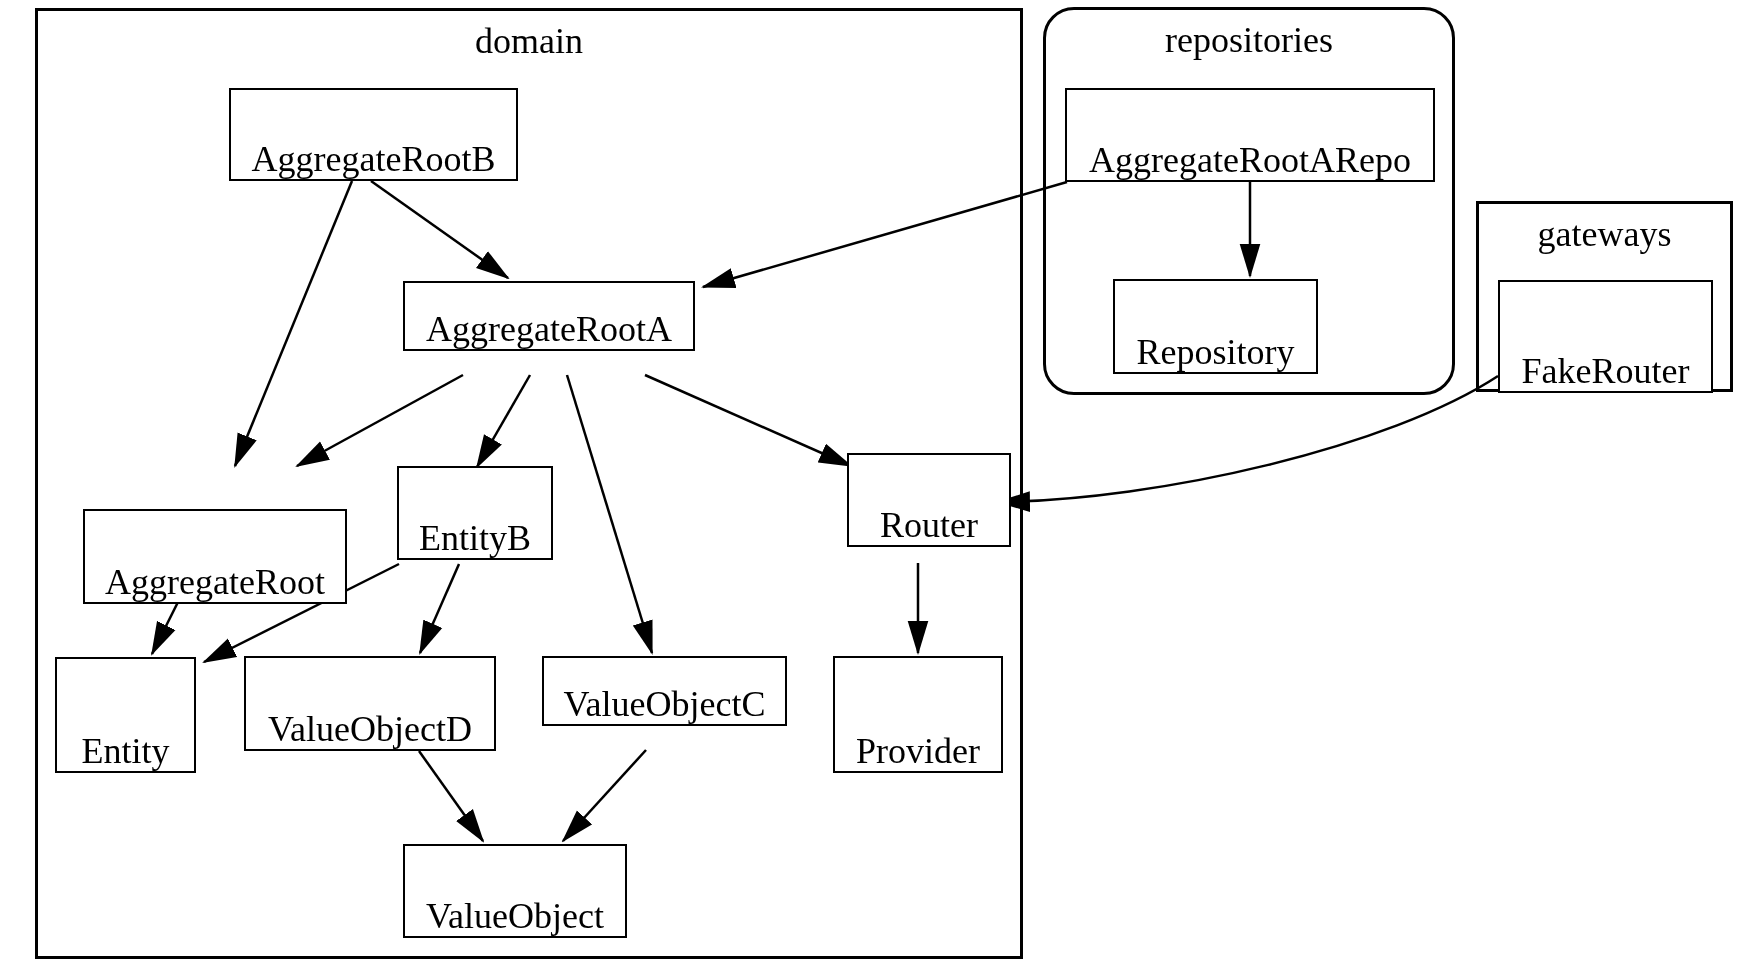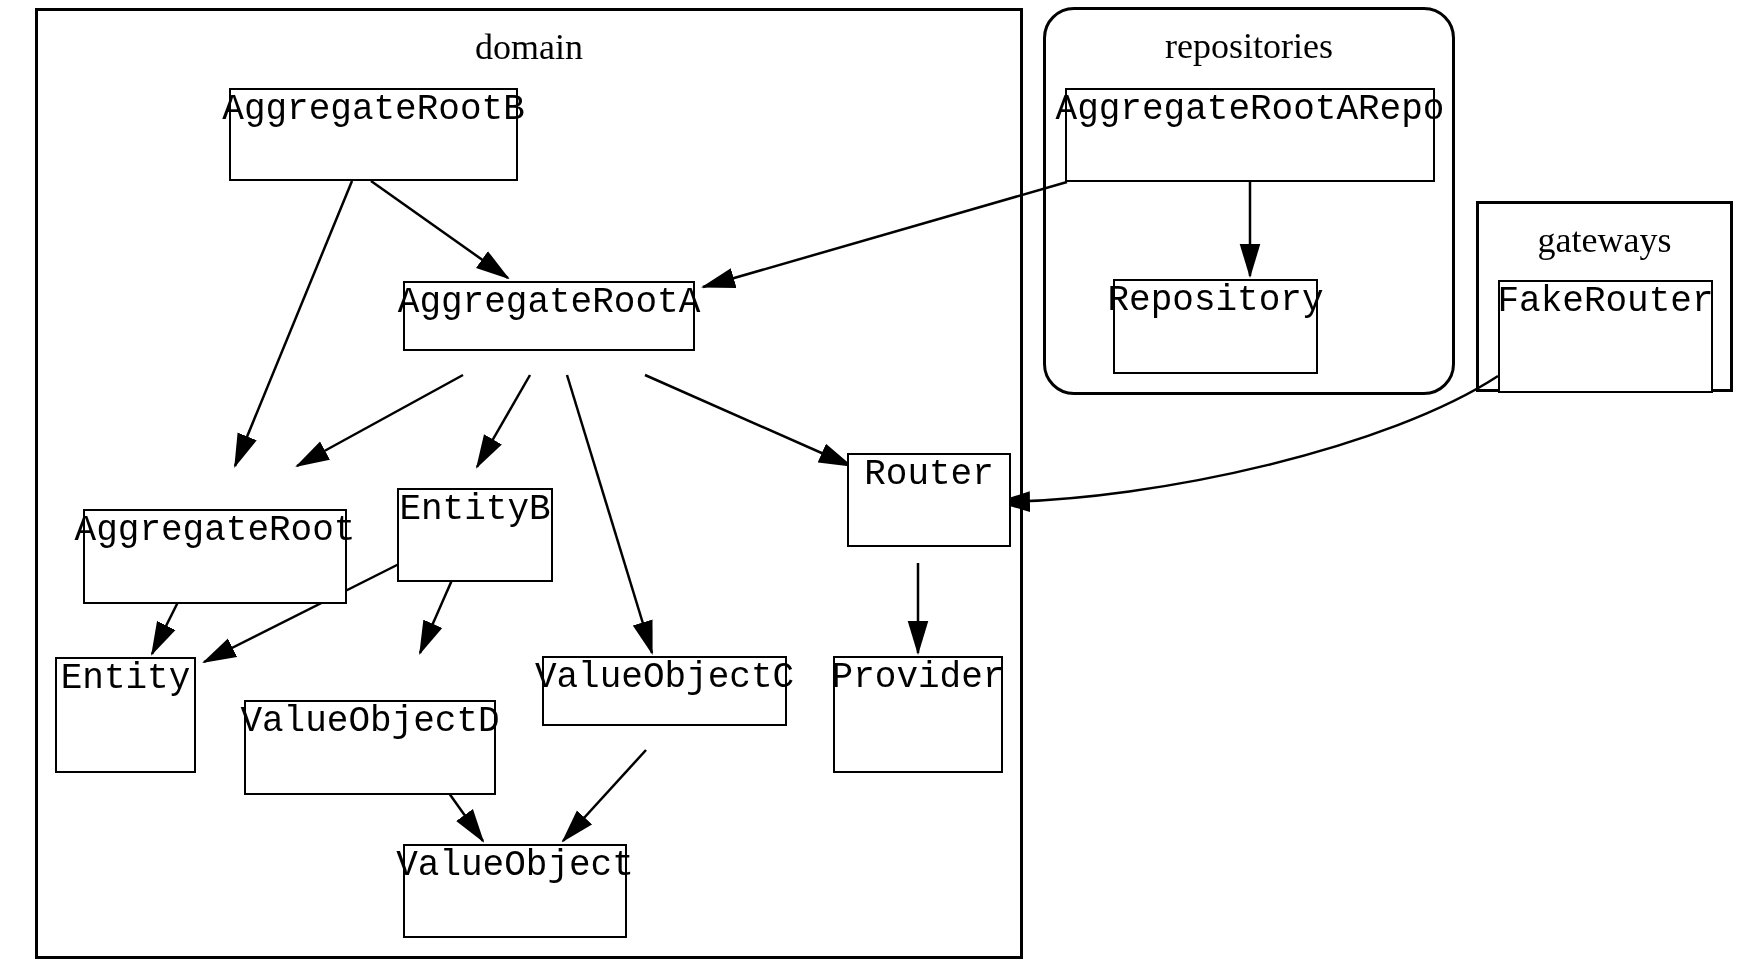--- a/index.html
+++ b/index.html
@@ -29,35 +29,34 @@
   .cluster {
     position: absolute;
     box-sizing: border-box;
     border: 3px solid #000000;
     background: transparent;
   }
   .cluster-label {
     position: absolute;
     left: 0;
     right: 0;
-    top: 16px;
+    top: 10px;
     text-align: center;
     font-size: 36px;
     line-height: 40px;
     white-space: nowrap;
   }
   .node {
     position: absolute;
     box-sizing: border-box;
     border: 2.5px solid #000000;
     background: #ffffff;
     display: flex;
-    align-items: flex-start;
+    align-items: flex-end;
     justify-content: center;
-    font-family: Liberation Mono, monospace;
   }
   .node-label {
     font-size: 36px;
     line-height: 40px;
     white-space: nowrap;
     text-align: center;
   }
   .edge {
     fill: none;
     stroke: #000000;
@@ -106,30 +105,30 @@
   <div id="nodes-group">
       <div class="node" style="left: 229px; top: 88px; width: 289px; height: 93px;">
         <span class="node-label">AggregateRootB</span>
       </div>
       <div class="node" style="left: 403px; top: 281px; width: 292px; height: 70px;">
         <span class="node-label">AggregateRootA</span>
       </div>
       <div class="node" style="left: 83px; top: 481px; width: 264px; height: 95px; margin-top: 28px;">
         <span class="node-label">AggregateRoot</span>
       </div>
-      <div class="node" style="left: 397px; top: 488px; width: 156px; height: 94px;">
+      <div class="node" style="left: 397px; top: 466px; width: 156px; height: 94px;">
         <span class="node-label">EntityB</span>
       </div>
       <div class="node" style="left: 847px; top: 453px; width: 164px; height: 94px;">
         <span class="node-label">Router</span>
       </div>
       <div class="node" style="left: 55px; top: 657px; width: 141px; height: 116px;">
         <span class="node-label">Entity</span>
       </div>
-      <div class="node" style="left: 244px; top: 656px; width: 252px; height: 95px; margin-top: 44px;">
+      <div class="node" style="left: 244px; top: 656px; width: 252px; height: 95px;">
         <span class="node-label">ValueObjectD</span>
       </div>
       <div class="node" style="left: 542px; top: 656px; width: 245px; height: 70px;">
         <span class="node-label">ValueObjectC</span>
       </div>
       <div class="node" style="left: 833px; top: 656px; width: 170px; height: 117px;">
         <span class="node-label">Provider</span>
       </div>
       <div class="node" style="left: 403px; top: 844px; width: 224px; height: 94px;">
         <span class="node-label">ValueObject</span>

